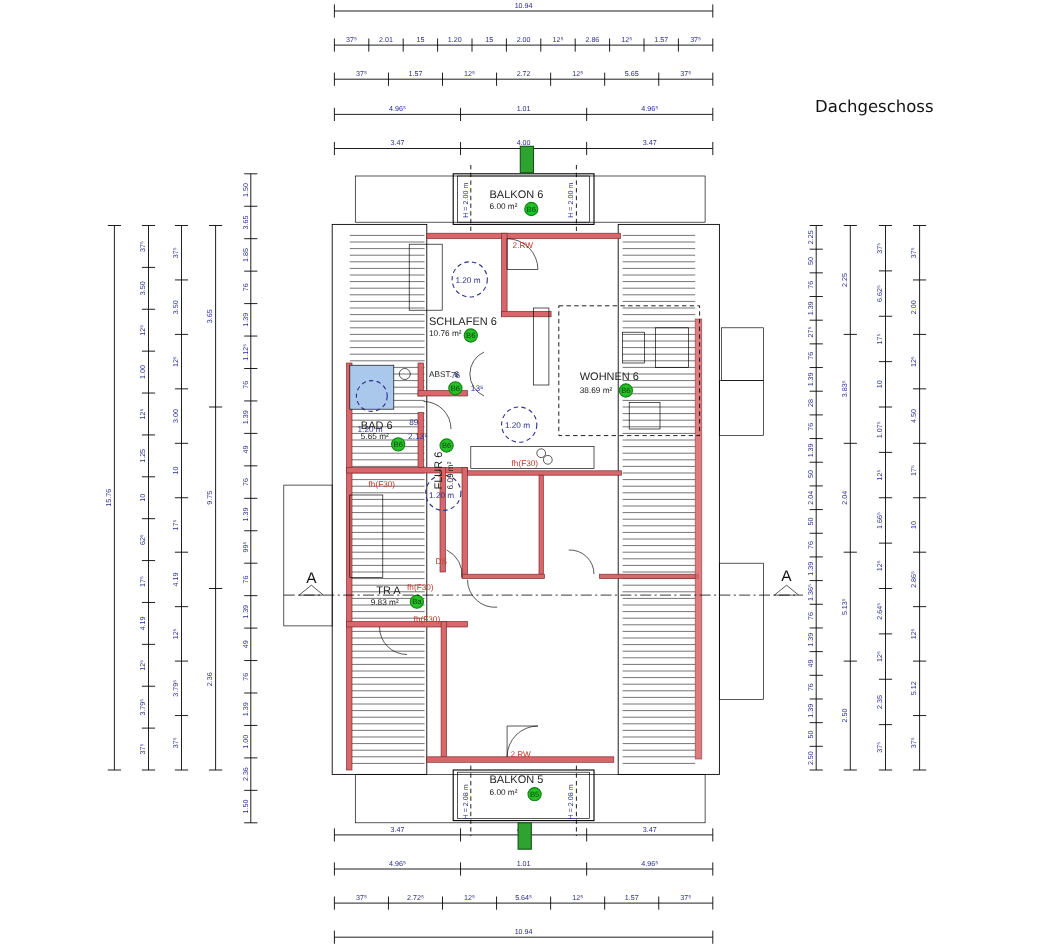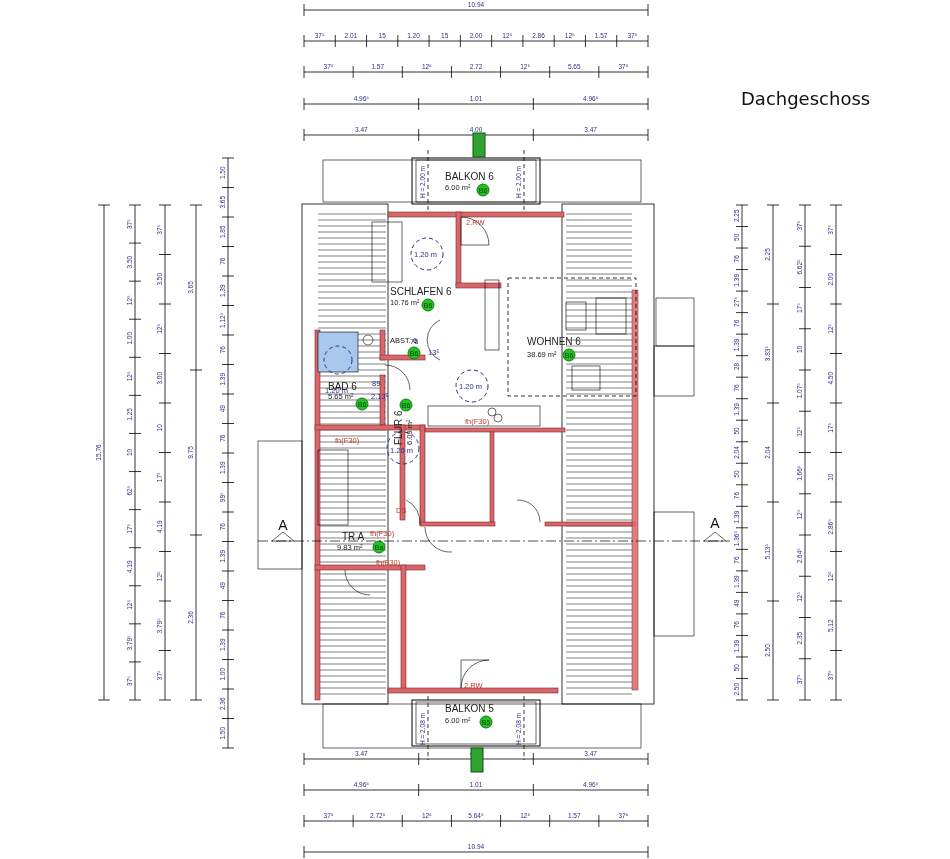--- a/index.html
+++ b/index.html
@@ -1,18 +1,18 @@
 <!DOCTYPE html>
 <html><head>
 <meta charset="utf-8">
 <style>
   html, body { margin:0; padding:0; background:#ffffff; }
   body { width:950px; height:859px; overflow:hidden; position:relative; font-family:"Liberation Sans", sans-serif; }
   #plan { position:absolute; left:0; top:0; width:950px; height:859px; }
-  .title { position:absolute; left:741px; top:88px; font-family:"DejaVu Sans", sans-serif; font-size:18px; color:#111; }
+  .title { position:absolute; left:741px; top:88px; font-family:"DejaVu Sans", sans-serif; font-size:15px; color:#111; }
   .dimsm { fill:#2a2f8a; font-size:6.5px; font-family:"Liberation Sans", sans-serif; }
   .room { fill:#222; font-size:10px; font-family:"Liberation Sans", sans-serif; }
   .area { fill:#222; font-size:7.5px; font-family:"Liberation Sans", sans-serif; }
   .red { fill:#c0392b; font-size:7.5px; font-family:"Liberation Sans", sans-serif; }
   .blue { fill:#2a2f8a; font-size:7.5px; font-family:"Liberation Sans", sans-serif; }
   .badge { fill:#25c025; stroke:#128012; stroke-width:1; }
   .badgetx { fill:#0b3d0b; font-size:7px; font-family:"Liberation Sans", sans-serif; text-anchor:middle; }
   .wall { fill:#d9666a; stroke:#7a2a2a; stroke-width:0.6; }
   .line { stroke:#000; stroke-width:1; fill:none; }
   .thin { stroke:#000; stroke-width:0.6; fill:none; }

